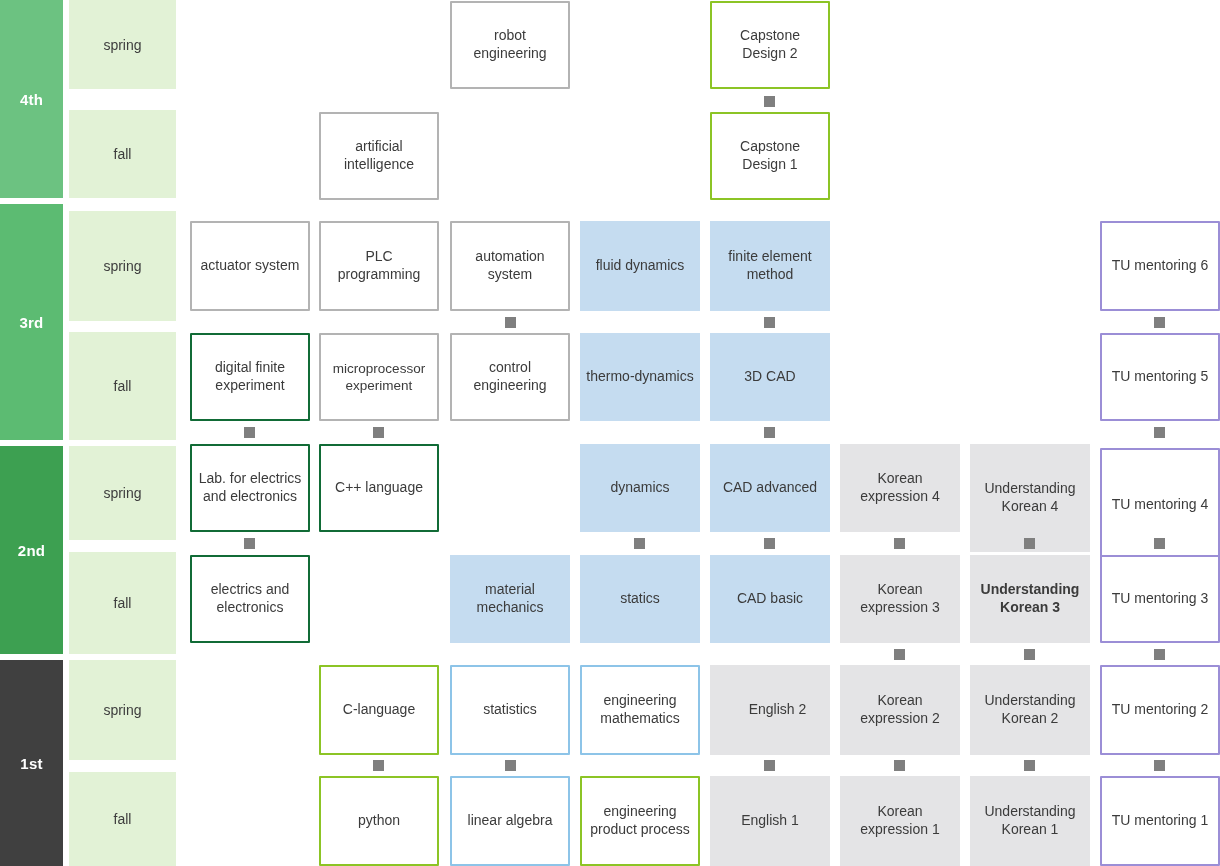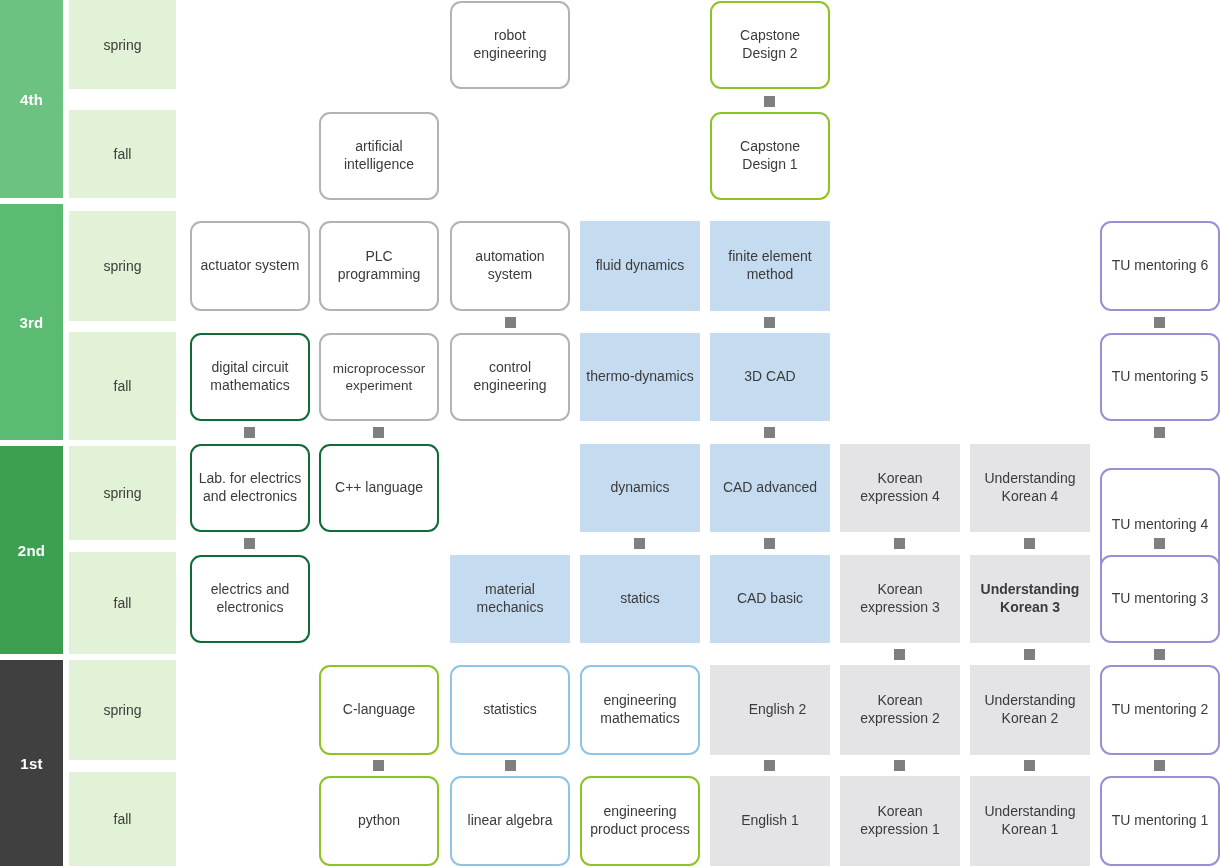--- a/index.html
+++ b/index.html
@@ -58,21 +58,21 @@
     line-height: 1.28;
     font-size: 14px;
     color: #3b3b3b;
     padding: 2px 6px;
   }
   .course .ctext { display: block; width: 100%; }
 
   
   .c-outline {
     background: #ffffff;
-    border-radius: 11px;
+    border-radius: 1px;
     border-width: 2px;
     border-style: solid;
   }
   .c-gray   { border-color: #b3b3b3; }
   .c-dgreen { border-color: #116b36; }
   .c-lgreen { border-color: #8cc425; }
   .c-blue   { border-color: #8dc4e8; }
   .c-purple { border-color: #9b8ed6; }
 
   
@@ -167,21 +167,21 @@
   </div>
   <div class="course c-outline c-purple" style="left:1100px;top:221px;width:120px;height:90px;">
     <span class="ctext">TU mentoring 6</span>
   </div>
 
   <div class="connector" style="left:505px;top:317px;"></div>
   <div class="connector" style="left:764px;top:317px;"></div>
   <div class="connector" style="left:1154px;top:317px;"></div>
 
   <div class="course c-outline c-dgreen" style="left:190px;top:333px;width:120px;height:88px;">
-    <span class="ctext">digital circuit mathematics</span>
+    <span class="ctext">digital finite experiment</span>
   </div>
   <div class="course c-outline c-gray" style="left:319px;top:333px;width:120px;height:88px;font-size:13.5px;">
     <span class="ctext">microprocessor experiment</span>
   </div>
   <div class="course c-outline c-gray" style="left:450px;top:333px;width:120px;height:88px;">
     <span class="ctext">control engineering</span>
   </div>
   <div class="course c-fill f-blue" style="left:580px;top:333px;width:120px;height:88px;justify-content:flex-end;">
     <span class="ctext">thermo-dynamics</span>
   </div>
@@ -205,24 +205,24 @@
   </div>
   <div class="course c-fill f-blue" style="left:580px;top:444px;width:120px;height:88px;">
     <span class="ctext">dynamics</span>
   </div>
   <div class="course c-fill f-blue" style="left:710px;top:444px;width:120px;height:88px;">
     <span class="ctext">CAD advanced</span>
   </div>
   <div class="course c-fill f-gray" style="left:840px;top:444px;width:120px;height:88px;">
     <span class="ctext">Korean expression 4</span>
   </div>
-  <div class="course c-fill f-gray" style="left:970px;top:444px;width:120px;height:88px;">
+  <div class="course c-fill f-gray" style="left:970px;top:444px;width:120px;height:108px;">
     <span class="ctext">Understanding Korean 4</span>
   </div>
-  <div class="course c-outline c-purple" style="left:1100px;top:468px;width:120px;height:113px;">
+  <div class="course c-outline c-purple" style="left:1100px;top:448px;width:120px;height:113px;">
     <span class="ctext">TU mentoring 4</span>
   </div>
 
   <div class="connector" style="left:244px;top:538px;"></div>
   <div class="connector" style="left:634px;top:538px;"></div>
   <div class="connector" style="left:764px;top:538px;"></div>
   <div class="connector" style="left:894px;top:538px;"></div>
   <div class="connector" style="left:1024px;top:538px;"></div>
   <div class="connector" style="left:1154px;top:538px;"></div>
 

